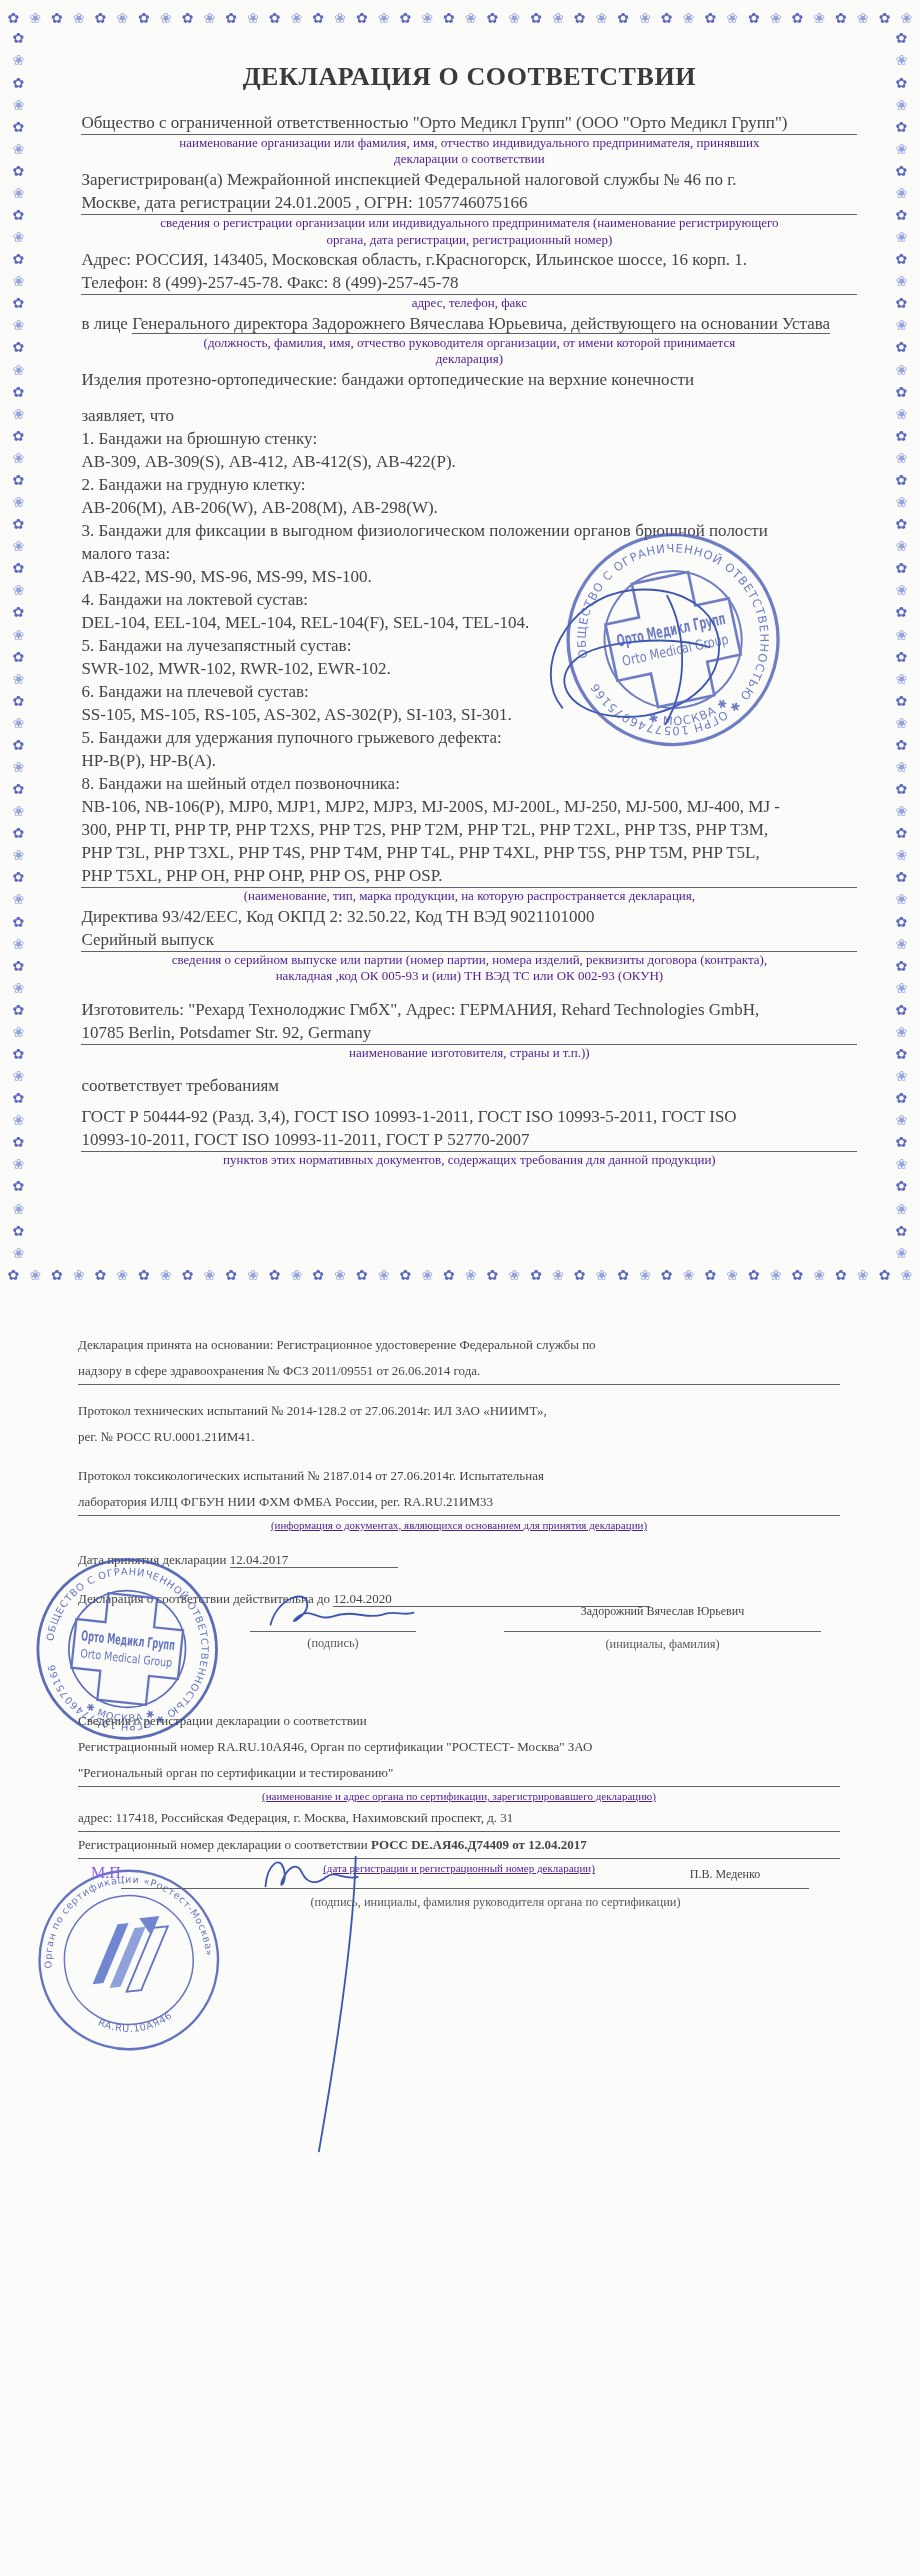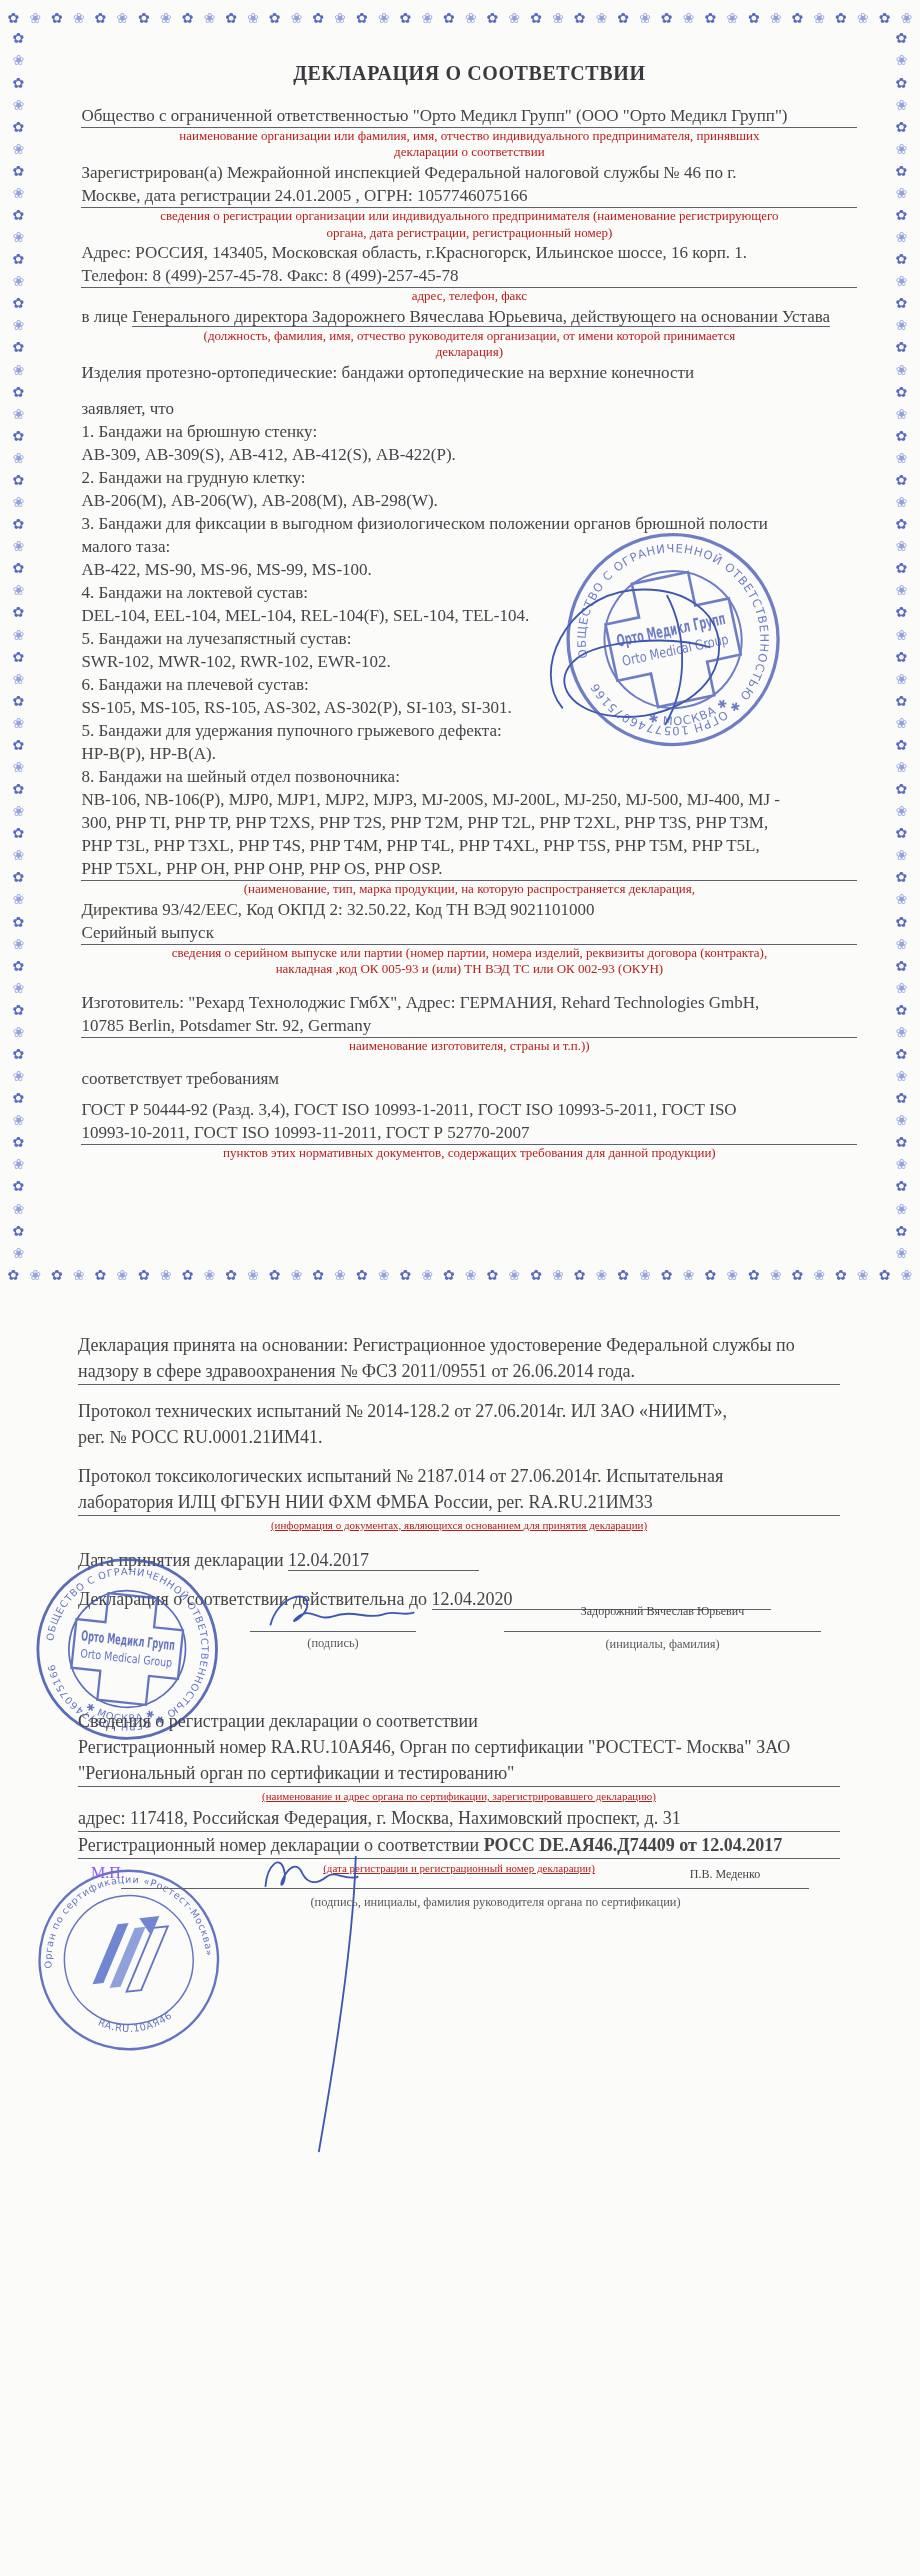--- a/index.html
+++ b/index.html
@@ -11,32 +11,32 @@
   #frame{position:absolute;left:7.4px;top:7.4px;width:905px;height:1279px;}
   .b-row{position:absolute;left:0;width:905px;height:22px;display:flex;justify-content:space-between;align-items:center;}
   .b-top{top:0;} .b-bot{bottom:0;}
   .b-col{position:absolute;top:24px;height:1229px;width:22px;display:flex;flex-direction:column;justify-content:space-between;align-items:center;}
   .b-left{left:0;} .b-right{right:0;}
   .g{font-family:"DejaVu Sans",sans-serif;font-size:14px;line-height:1;}
   .g1{color:#5a68bd;} .g2{color:#94a3dd;}
 
   
   #content{position:absolute;left:74px;top:31px;width:776px;}
-  #doc-title{font-size:20px;font-weight:bold;text-align:center;letter-spacing:0.6px;color:#3a3a3e;margin:24px 0 18.4px;}
+  #doc-title{font-size:26px;font-weight:bold;text-align:center;letter-spacing:0.6px;color:#3a3a3e;margin:24px 0 18.4px;}
   .ln{line-height:23px;font-size:17px;color:#454549;white-space:nowrap;}
-  .ln.s{font-size:13px;line-height:16.6px;color:#b91c1c;}
+  .ln.s{font-size:13px;line-height:16.6px;color:#4c1d95;}
   .ln.c{text-align:center;}
   .ln.rule{border-bottom:1.5px solid #60606a;}
   .ln.gap{margin-top:13px;} .ln.gap-sm{margin-top:7.4px;}
   .u{border-bottom:1.5px solid #60606a;}
   .b{font-weight:bold;}
 
   .lower{position:absolute;left:78px;width:762px;}
   #lower1{top:1332px;} #lower2{top:1708px;}
-  .lower .ln{font-size:18px;line-height:26px;}
+  .lower .ln{font-size:13px;line-height:26px;}
   .lower .ln.s{font-size:11px;line-height:18.4px;text-decoration:underline;}
 
   
   .stamp{position:absolute;opacity:.86;}
   .stamp svg{overflow:visible;}
   .ring{font-family:"DejaVu Sans",sans-serif;font-size:10.5px;letter-spacing:.8px;fill:#4d5fb8;}
   .cross{stroke:#4d5fb8;stroke-width:2.4;fill:none;}
   .ctr1{font-family:"DejaVu Sans",sans-serif;font-size:15px;font-weight:bold;fill:#4d5fb8;}
   .ctr2{font-family:"DejaVu Sans",sans-serif;font-size:12.5px;fill:#4d5fb8;}
   .sig{position:absolute;}

